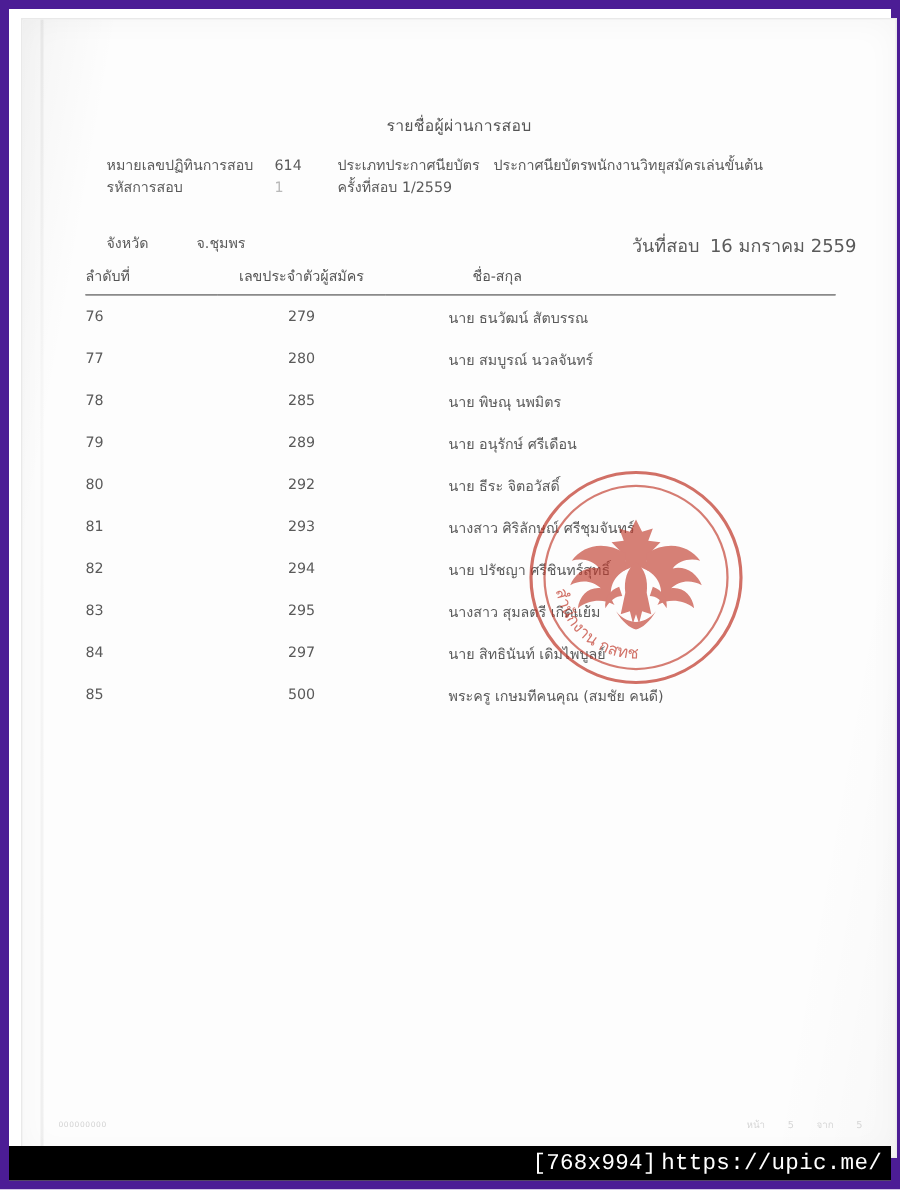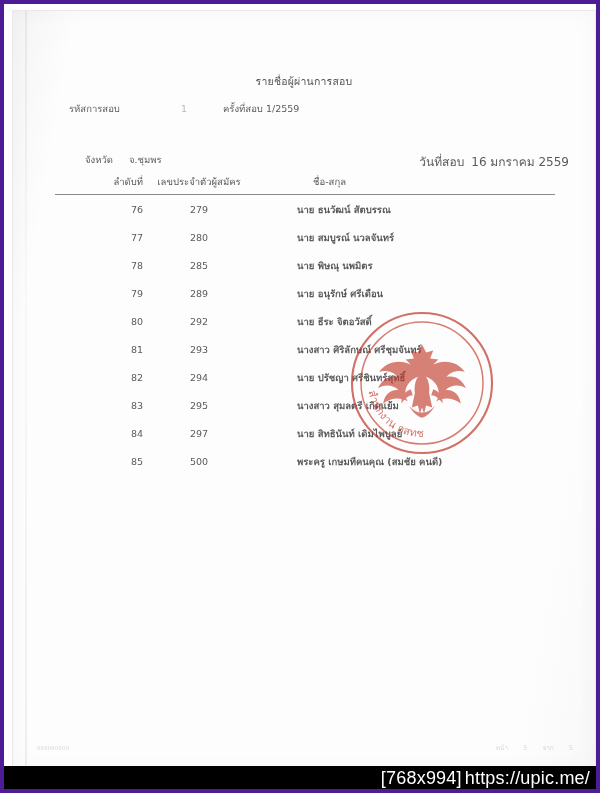--- a/index.html
+++ b/index.html
@@ -15,21 +15,21 @@
     font-family: "DejaVu Sans", "Liberation Sans", sans-serif;
   }
 
   
   #viewport {
     position: relative;
     width: 600px;
     height: 793px;
     background: #ffffff;
     box-sizing: border-box;
-    border: 4px solid #4c1d95;
+    border: 6px solid #4c1d95;
   }
 
   
   #page-sheet {
     position: absolute;
     left: 8px;
     top: 6px;
     width: 584px;
     height: 760px;
     background: #fdfdfd;
@@ -104,21 +104,21 @@
   .faint     { color: #b9b9b9; }
 
   #meta-province {
     position: absolute;
     left: 56px;
     top: 141px;
     font-size: 9.5px;
     color: #5a5a5a;
     white-space: nowrap;
   }
-  #meta-province .pv-label { display: inline-block; width: 60px; text-align: center; }
+  #meta-province .pv-label { display: inline-block; width: 60px; }
 
   #meta-examdate {
     position: absolute;
     right: 26px;
     top: 141px;
     font-size: 12px;
     color: #5a5a5a;
     white-space: nowrap;
   }
   #meta-examdate .ed-label { margin-right: 7px; }
@@ -137,23 +137,23 @@
     font-weight: normal;
     padding: 0 0 5px 0;
     color: #555;
   }
   #results-table thead tr {
     border-bottom: 1px solid #8a8a8a;
   }
   #results-table td {
     padding: 6.5px 0 6.5px 0;
   }
-  .col-seq   { width: 88px;  text-align: right; }
+  .col-seq   { width: 88px;  text-align: left; }
   .col-appid { width: 112px; text-align: center; }
-  .col-name  { text-align: left; padding-left: 42px !important; font-weight: bold; }
+  .col-name  { text-align: left; padding-left: 42px !important; }
   th.col-name { padding-left: 58px !important; }
 
   
   #official-seal {
     position: absolute;
     left: 333px;
     top: 296px;
     width: 152px;
     height: 152px;
     z-index: 8;
@@ -189,41 +189,47 @@
     height: 23px;
     background: #000000;
     z-index: 30;
   }
   #watermark-text {
     position: absolute;
     right: 6px;
     top: 50%;
     transform: translateY(-50%);
     color: #ffffff;
-    font-size: 18px;
-    font-family: Liberation Sans, sans-serif;
+    font-size: 15px;
+    font-family: Liberation Mono, monospace;
     letter-spacing: 0.2px;
     white-space: nowrap;
   }
   #watermark-dims { margin-right: 3px; }
 </style>
 </head>
 <body>
 
 <div id="viewport">
 
   <div id="page-sheet">
 
     <div class="scan-seam s1"></div>
 
     <div class="doc">
 
       <div id="doc-title">รายชื่อผู้ผ่านการสอบ</div>
 
       <div id="meta-block">
+        <div class="meta-row">
+          <span class="m-label">หมายเลขปฏิทินการสอบ</span>
+          <span class="m-value">614</span>
+          <span class="m-label2">ประเภทประกาศนียบัตร</span>
+          <span class="m-value2">ประกาศนียบัตรพนักงานวิทยุสมัครเล่นขั้นต้น</span>
+        </div>
         <div class="meta-row">
           <span class="m-label">รหัสการสอบ</span>
           <span class="m-value faint">1</span>
           <span class="m-label2"><span>ครั้งที่สอบ</span>&nbsp;<span>1/2559</span></span>
         </div>
       </div>
 
       <div id="meta-province">
         <span class="pv-label">จังหวัด</span><span>จ.ชุมพร</span>
       </div>

